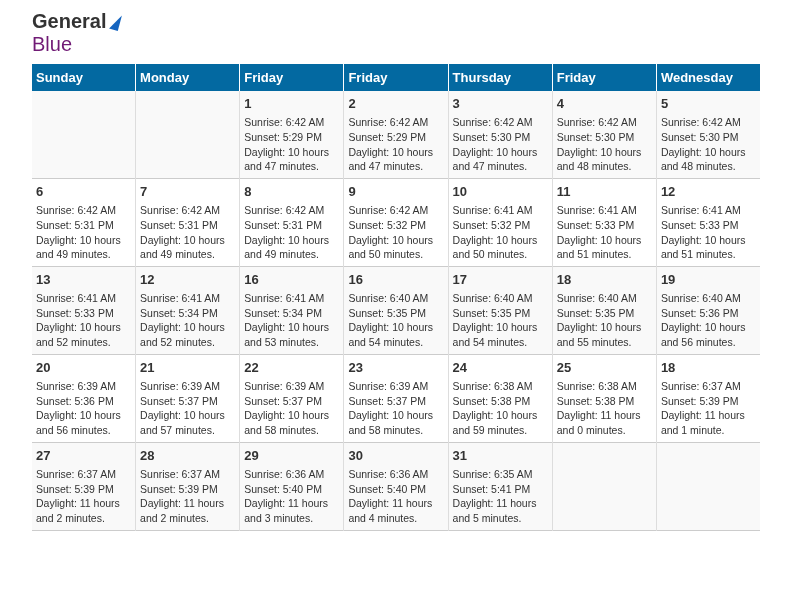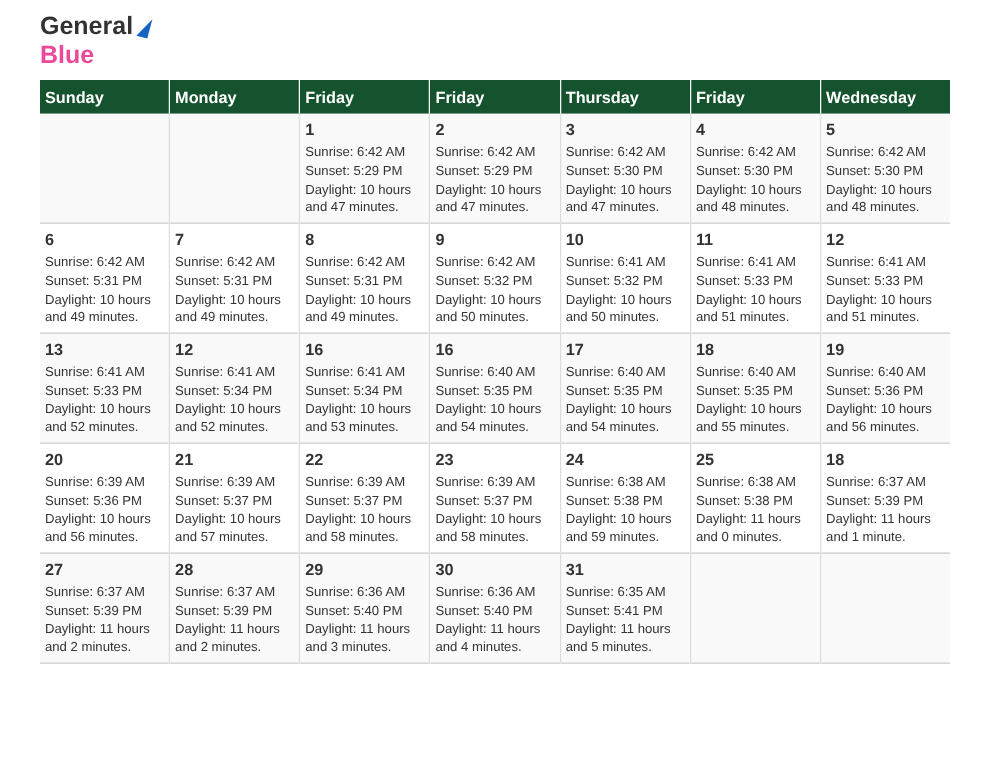--- a/index.html
+++ b/index.html
@@ -4,33 +4,33 @@
   <style>
     * { box-sizing: border-box; margin: 0; padding: 0; }
     body { font-family: Arial, sans-serif; background: #fff; width: 792px; height: 612px; overflow: hidden; }
     .container { width: 792px; padding: 10px 32px; }
     .header { display: flex; justify-content: space-between; align-items: flex-start; margin-bottom: 8px; }
     .logo { display: flex; flex-direction: column; align-items: flex-start; }
     .title-block { text-align: right; }
     .month-title { font-size: 42px; color: #333; font-weight: normal; }
     .location { font-size: 16px; color: #333; }
     table { width: 100%; border-collapse: collapse; font-size: 11px; }
-    thead tr { background-color: #14532d; color: #fff; }
+    thead tr { background-color: #0369a1; color: #fff; }
     thead th { padding: 6px 4px; text-align: left; font-size: 13px; font-weight: bold; border-right: 1px solid #fff; }
     thead th:last-child { border-right: none; }
     tbody tr { border-bottom: 1px solid #ccc; }
     tbody td { padding: 4px 4px; vertical-align: top; border-right: 1px solid #ddd; min-height: 70px; height: 82px; color: #333; line-height: 1.4; }
     tbody td:last-child { border-right: none; }
     tbody tr:nth-child(odd) { background-color: #f9f9f9; }
     tbody tr:nth-child(even) { background-color: #fff; }
     .day-num { font-weight: bold; font-size: 13px; display: block; margin-bottom: 2px; }
     .day-detail { font-size: 10.5px; color: #333; }
     .logo-wrap { display: flex; align-items: center; gap: 2px; }
     .logo-general { font-size: 20px; font-weight: bold; color: #333; }
-    .logo-blue-text { font-size: 20px; font-weight: bold; color: #ec4899; }
+    .logo-blue-text { font-size: 20px; font-weight: normal; color: #701a75; }
   </style>
 </head>
 <body>
 
 <div class="container">
   <div class="header">
     <div class="logo">
       <div class="logo-wrap">
         <span class="logo-general">General</span>
         <span style="display:inline-block;width:0;height:0;border-left:9px solid transparent;border-bottom:16px solid #1565c0;margin-left:3px;transform:rotate(15deg);"></span>

